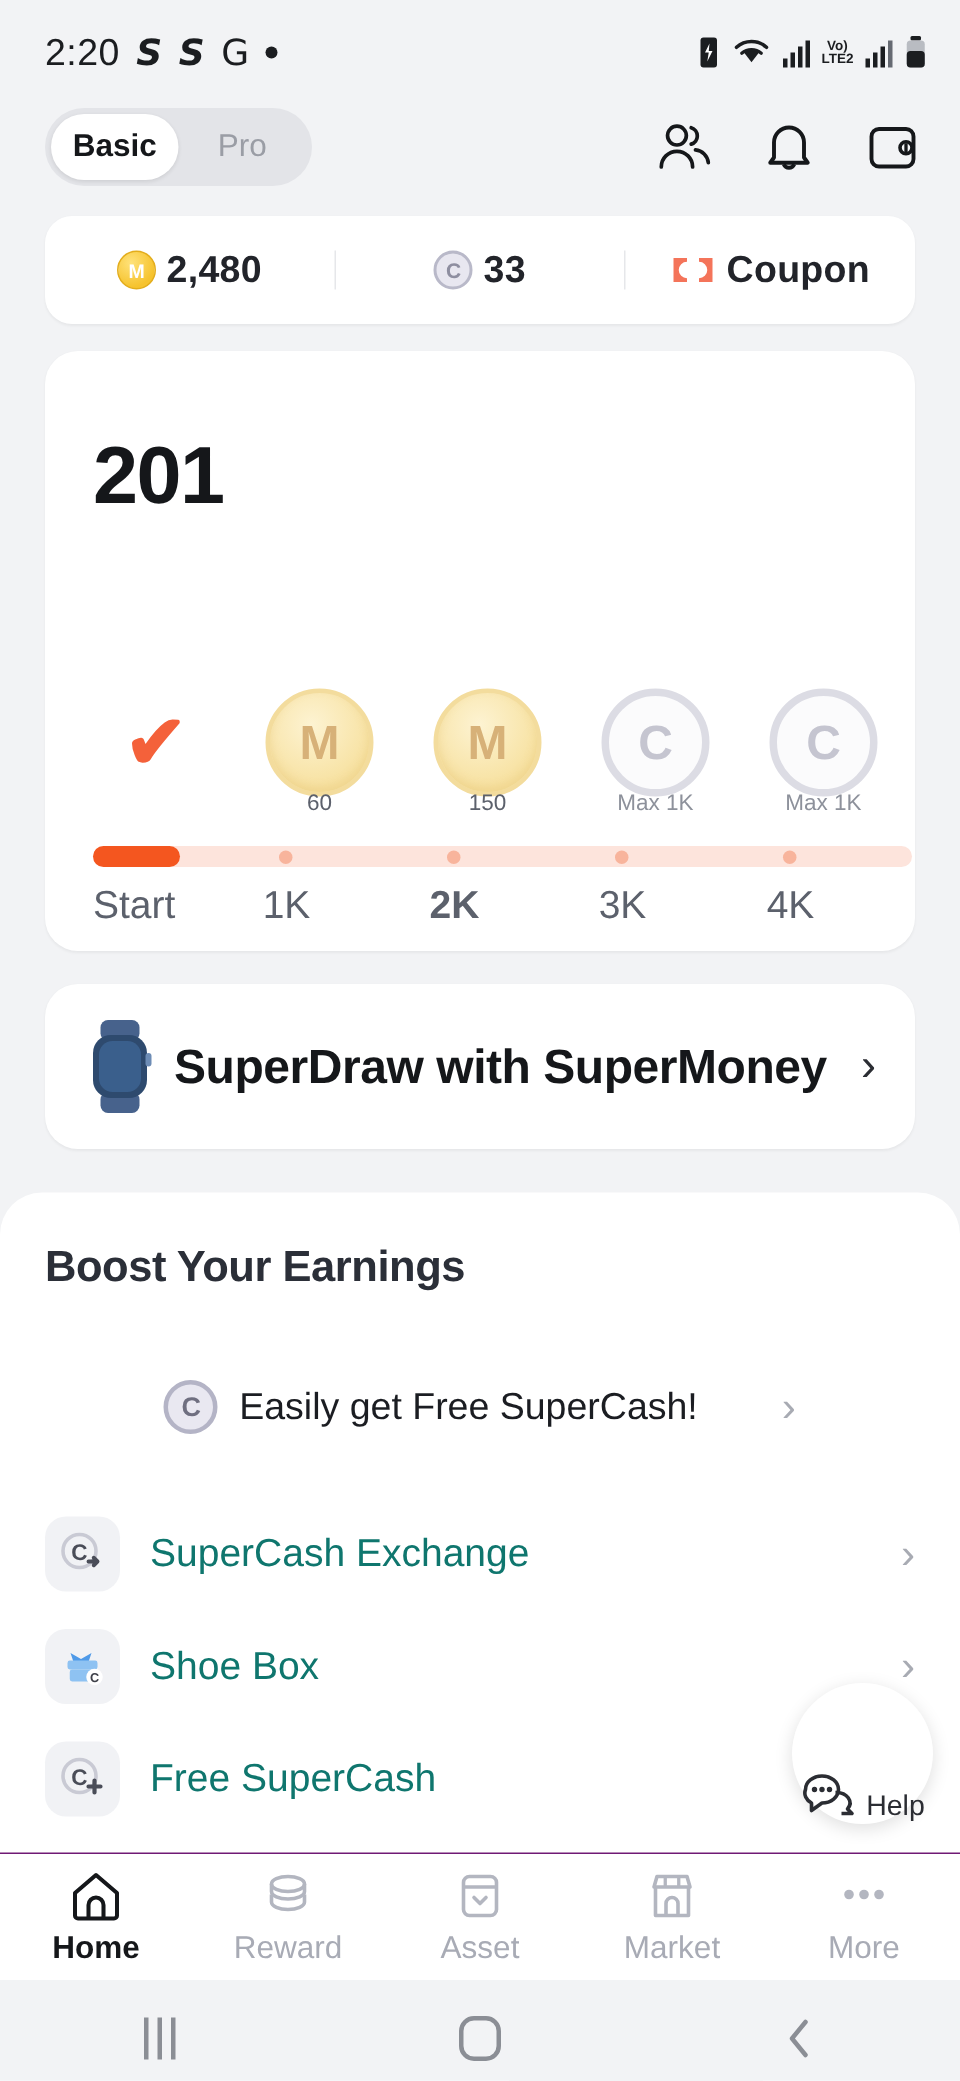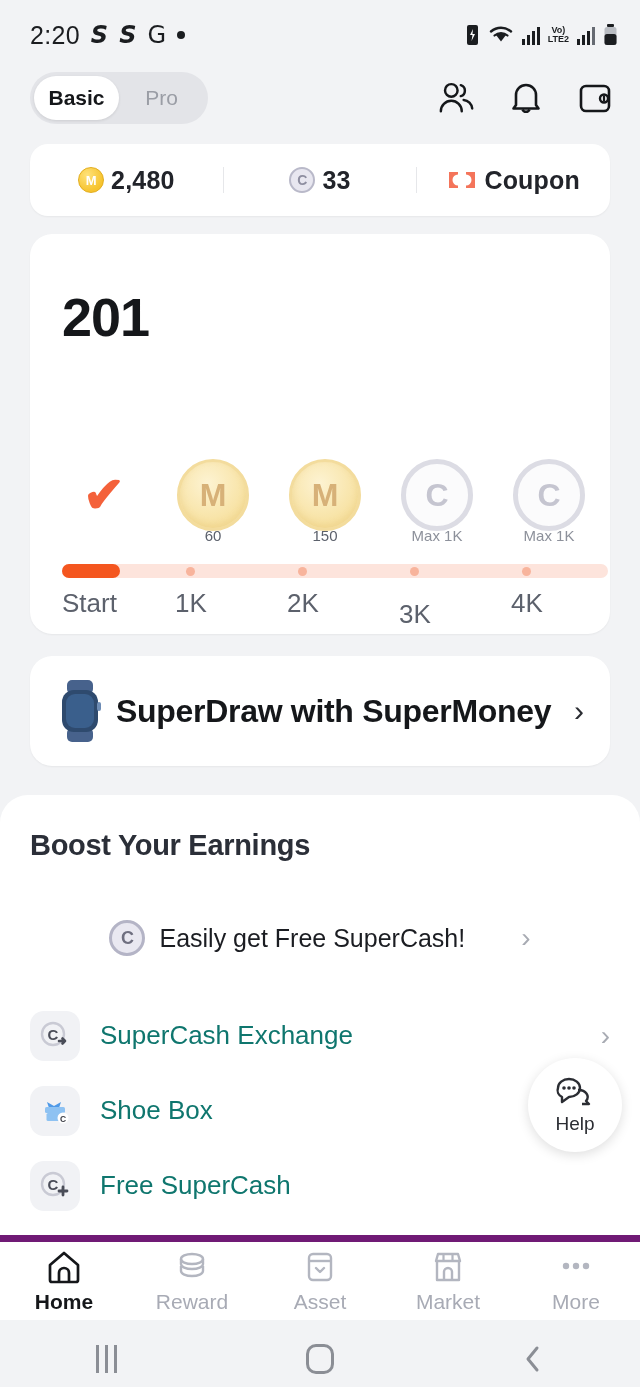--- a/index.html
+++ b/index.html
@@ -139,30 +139,30 @@
 
   .row { display:flex; align-items:center; height:75px; gap:20px; }
   .row-ic {
     width:50px; height:50px; border-radius:14px; background:#f1f2f5;
     display:flex; align-items:center; justify-content:center; flex-shrink:0;
   }
   .row-label { flex:1; font-size:26px; color:#0f766e; }
 
   
   .fab {
-    position:absolute; right:18px; top:1048px; width:94px; height:94px;
+    position:absolute; right:18px; top:1112px; width:94px; height:94px;
     border-radius:50%; background:#fff; box-shadow:0 3px 12px rgba(0,0,0,.13);
-    display:flex; flex-direction:column; align-items:center; justify-content:center; gap:2px;
+    display:flex; align-items:flex-end; justify-content:center; gap:2px;
   }
   .fab-label { font-size:19px; color:#2b2d33; }
 
   
   .bottomnav {
     position:absolute; left:0; right:0; bottom:77px; height:85px;
-    background:#fff; border-top:7px solid #701a75;
+    background:#fff; border-top:1px solid #701a75;
     display:flex; align-items:center;
   }
   .nav-item { flex:1; display:flex; flex-direction:column; align-items:center; gap:5px; }
   .nav-label { font-size:21px; color:#a8abb5; }
   .nav-item.active .nav-label { color:#15171a; font-weight:bold; }
 
   
   .androidbar {
     position:absolute; left:0; right:0; bottom:0; height:77px;
     background:#f2f3f5; display:flex; align-items:center;
@@ -309,22 +309,22 @@
         <div class="bar-fill"></div>
         <div class="bar-dot" style="left:124px;"></div>
         <div class="bar-dot" style="left:236px;"></div>
         <div class="bar-dot" style="left:348px;"></div>
         <div class="bar-dot" style="left:460px;"></div>
       </div>
 
       <div class="ticks">
         <span class="tick first">Start</span>
         <span class="tick" style="left:129px;">1K</span>
-        <span class="tick" style="left:241px;">2K</span>
-        <span class="tick" style="left:353px;margin-top:11px;">3K</span>
+        <span class="tick" style="left:241px;font-weight:bold;">2K</span>
+        <span class="tick" style="left:353px;">3K</span>
         <span class="tick" style="left:465px;">4K</span>
       </div>
     </div>
   </div>
 
   <div class="draw">
     <svg class="watch" viewBox="0 0 54 62">
       <rect x="13" y="0" width="26" height="14" rx="5" fill="#47628c"></rect>
       <rect x="13" y="48" width="26" height="14" rx="5" fill="#47628c"></rect>
       <rect x="8" y="10" width="36" height="42" rx="12" fill="#2e4a6e"></rect>

